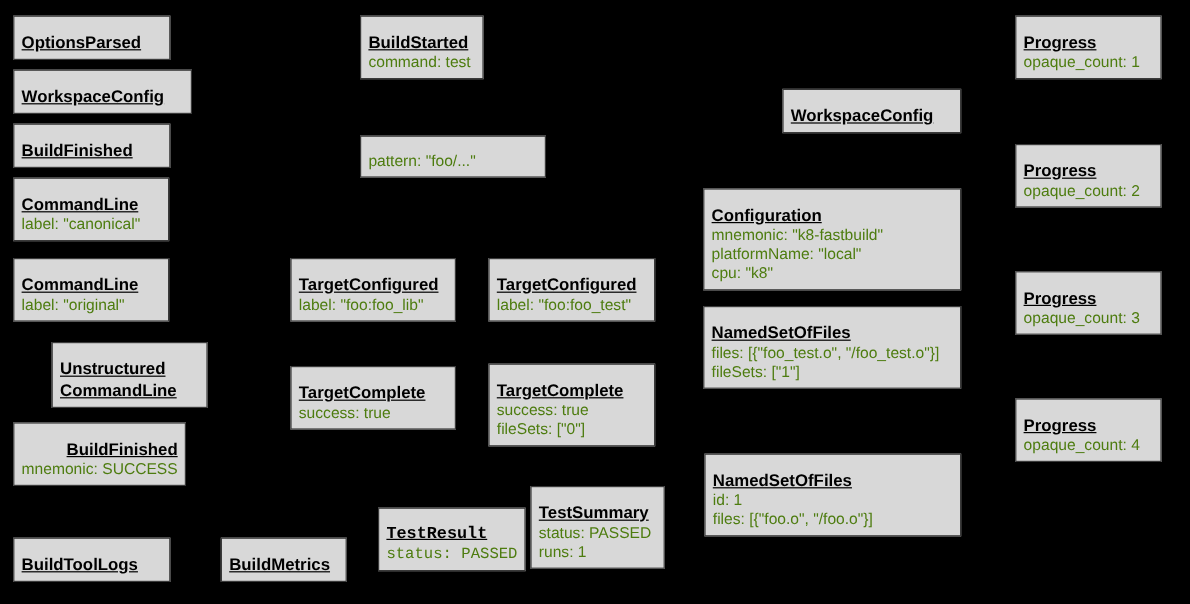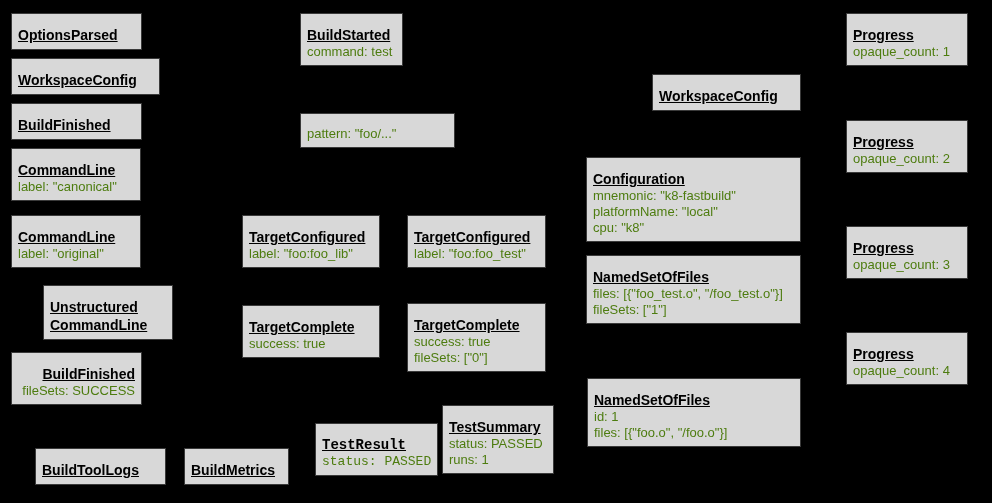--- a/index.html
+++ b/index.html
@@ -66,24 +66,24 @@
     <div class="detail">label: "original"</div>
   </div>
 
   <div class="node" style="left:11px; top:285px; min-width:130px;margin-left:32px;">
     <div class="title">Unstructured
 CommandLine</div>
   </div>
 
   <div class="node" style="left:11px; top:352px; min-width:131px;text-align:right;">
     <div class="title">BuildFinished</div>
-    <div class="detail">fileSets: SUCCESS</div>
+    <div class="detail">mnemonic: SUCCESS</div>
   </div>
 
-  <div class="node" style="left:11px; top:448px; min-width:131px;margin-left:24px;">
+  <div class="node" style="left:11px; top:448px; min-width:131px;">
     <div class="title">BuildToolLogs</div>
   </div>
 
   <div class="node" style="left:163px; top:448px; min-width:105px;margin-left:21px;">
     <div class="title">BuildMetrics</div>
   </div>
 
   <div class="node" style="left:300px; top:13px; min-width:103px;">
     <div class="title">BuildStarted</div>
     <div class="detail">command: test</div>

